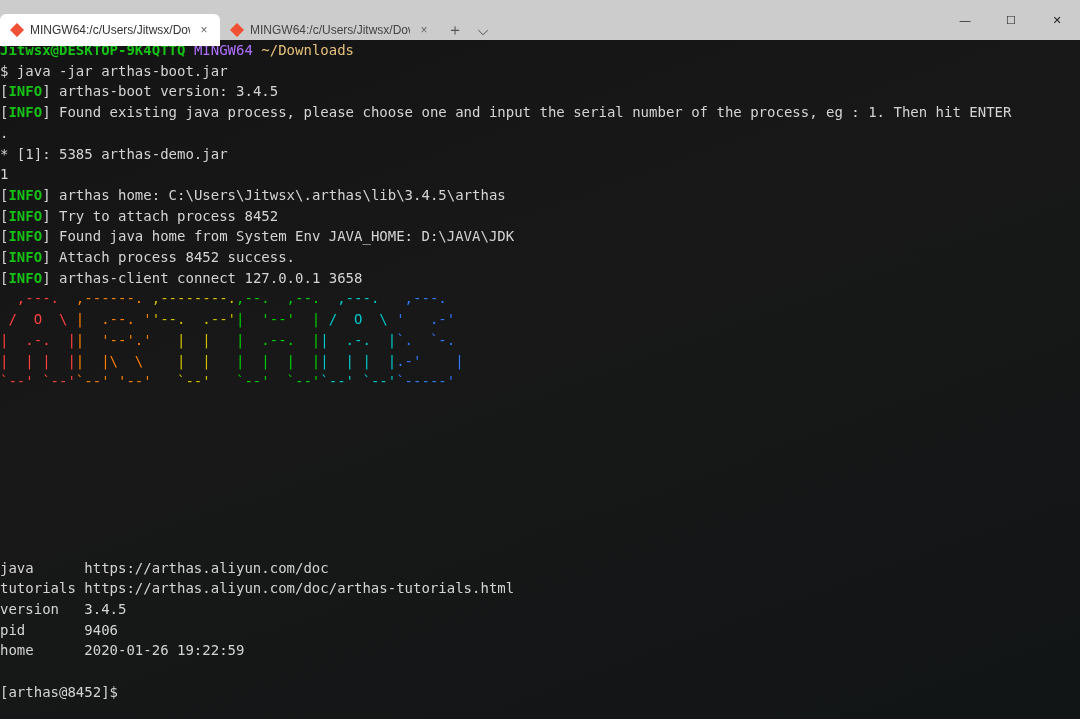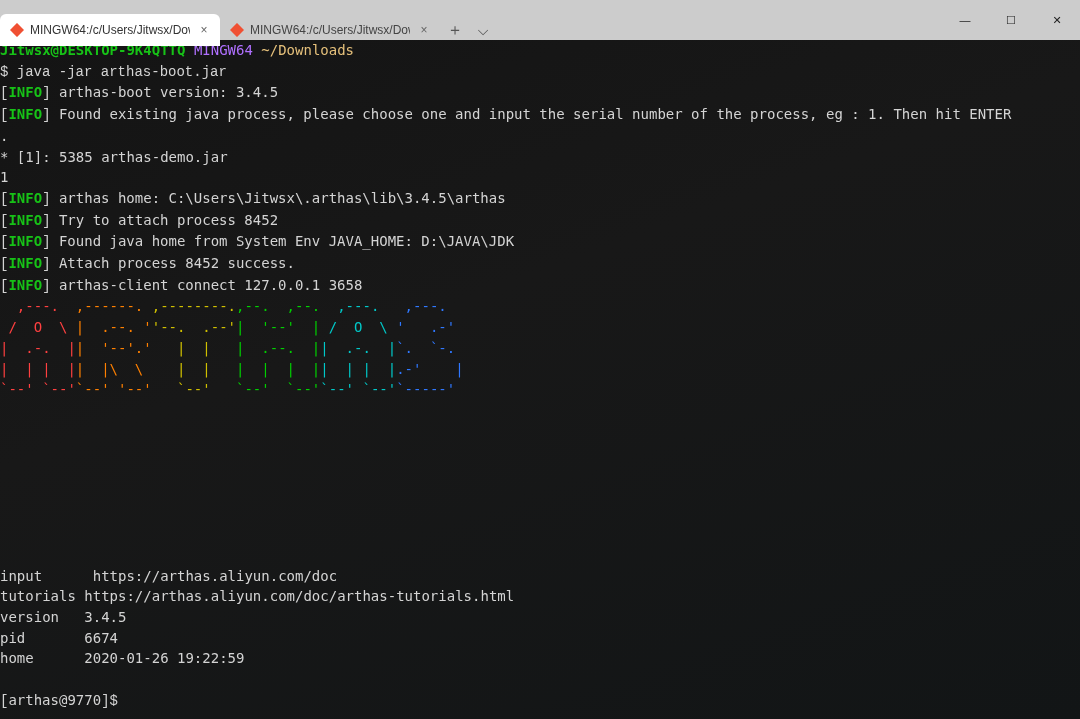--- a/index.html
+++ b/index.html
@@ -85,21 +85,21 @@
   pre.term {
     margin: 0;
     padding: 0;
     white-space: pre;
     line-height: 20.7px;
     letter-spacing: 0;
   }
   .g  { color: #17c217; font-weight: bold; }      
   .pu { color: #b070ff; }      
   .ye { color: #e5c07b; }      
-  .wh { color: #d4d4d4; font-family: Liberation Mono, monospace; }
+  .wh { color: #d4d4d4; }
   .lb { color: #2f78ff; }      
   .lc { color: #00c8c8; }      
   .lg { color: #00d000; }      
   .ly { color: #d0c000; }      
   .lo { color: #ff8000; }      
   .lr { color: #ff4040; }      
 </style>
 </head>
 <body>
 
@@ -156,20 +156,20 @@
 <span class="lr">|  | |  |</span><span class="lo">|  |\  \ </span><span class="ly">   |  |   </span><span class="lg">|  |  |  |</span><span class="lc">|  | |  |</span><span class="lb">.-'    | </span>
 <span class="lr">`--' `--'</span><span class="lo">`--' '--'</span><span class="ly">   `--'   </span><span class="lg">`--'  `--'</span><span class="lc">`--' `--'</span><span class="lb">`-----'  </span>
  
  
  
  
  
  
  
  
-<span>input      </span><span>https://arthas.aliyun.com/doc</span>
+<span>java      </span><span>https://arthas.aliyun.com/doc</span>
 <span>tutorials </span><span>https://arthas.aliyun.com/doc/arthas-tutorials.html</span>
 <span>version   </span><span>3.4.5</span>
-<span>pid       </span><span>6674</span>
+<span>pid       </span><span>9406</span>
 <span>home      </span><span>2020-01-26 19:22:59</span>
  
-<span class="wh">[</span><span>arthas@9770</span><span class="wh">]$</span></pre>
+<span class="wh">[</span><span>arthas@8452</span><span class="wh">]$</span></pre>
 </div>
 
 </body></html>

